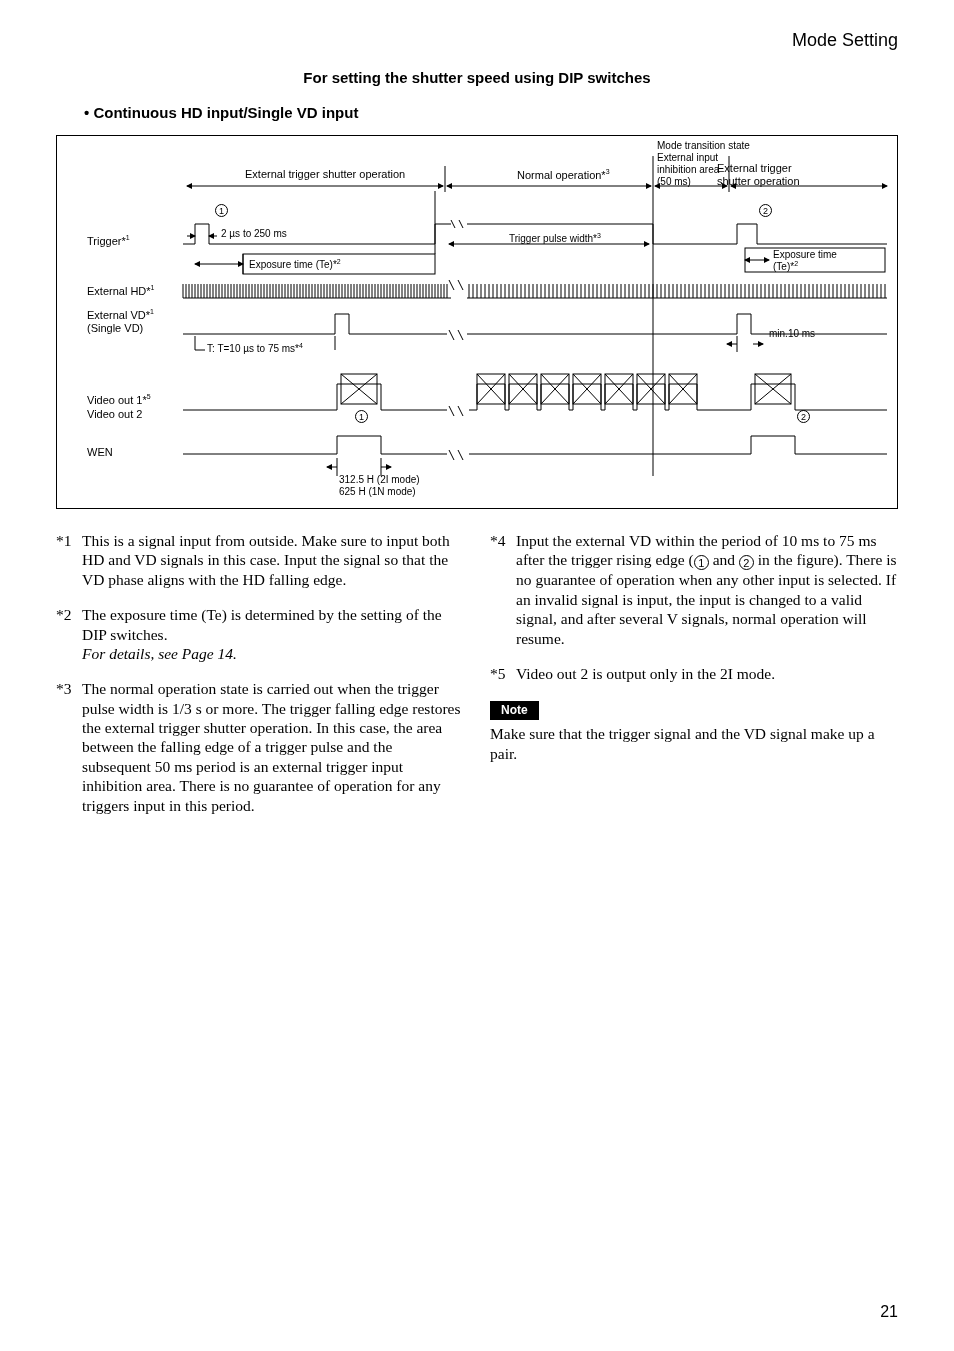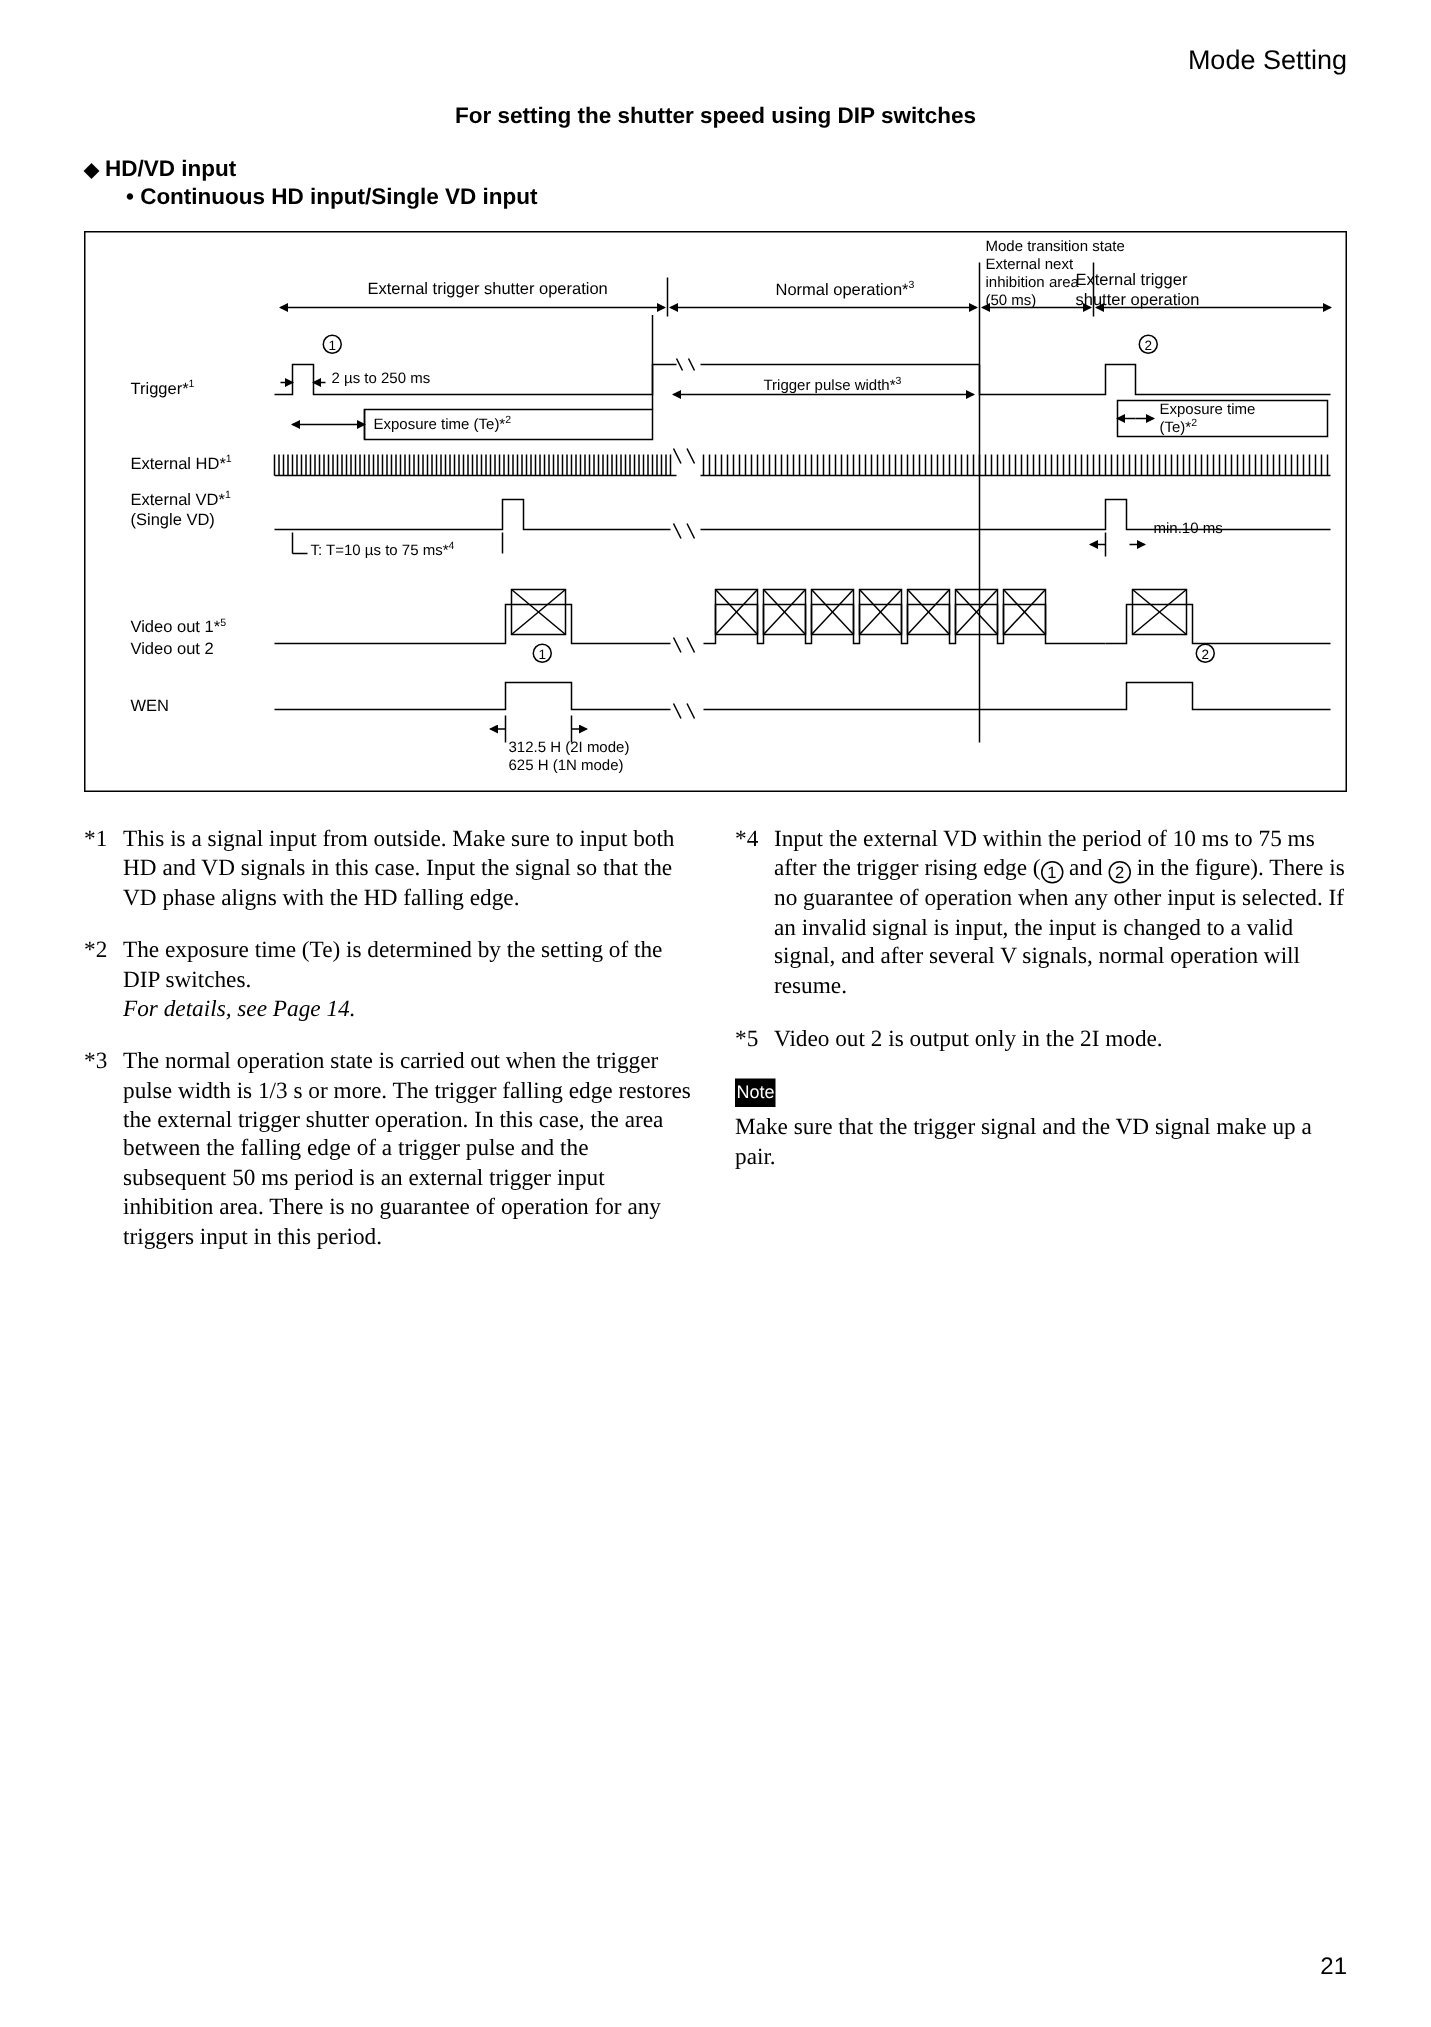--- a/index.html
+++ b/index.html
@@ -59,23 +59,23 @@
   .col { flex: 1; }
   .fn { display: flex; margin-bottom: 16px; }
   .fn .lab { width: 26px; flex-shrink: 0; }
   .fn .body { flex: 1; }
   .ital { font-style: italic; }
   .note-badge {
     display: inline-block;
     background: #000;
     color: #fff;
     font-family: Arial, Helvetica, sans-serif;
-    font-weight: normal;
+    font-weight: bold;
     font-size: 12px;
-    padding: 2px 1px;
+    padding: 2px 11px;
     margin-bottom: 4px;
   }
   .page-num {
     position: absolute;
     bottom: 30px;
     right: 56px;
     font-family: Arial, Helvetica, sans-serif;
     font-size: 16px;
   }
   .circ { display:inline-block; border:1px solid #000; border-radius:50%; width:13px; height:13px; line-height:12px; text-align:center; font-size:9px; font-family: Arial, sans-serif; }
@@ -89,23 +89,20 @@
   .sup { font-size:7px; vertical-align: super; }
 </style>
 </head>
 <body>
 
 <div class="page">
   <div class="header-title">Mode Setting</div>
 
   <div class="section-title">For setting the shutter speed using DIP switches</div>
 
-  <div class="sub1">
-    <span class="diamond">◆</span><span>HD/VD input</span>
-  </div>
   <div class="sub2">• Continuous HD input/Single VD input</div>
 
   <div class="diagram-box">
     <svg class="timing" width="840" height="372">
       <defs>
         <marker id="ah" markerWidth="6" markerHeight="6" refX="5" refY="3" orient="auto">
             <path d="M0,0 L6,3 L0,6 Z" fill="#000"></path>
           </marker>
         <marker id="ahs" markerWidth="6" markerHeight="6" refX="1" refY="3" orient="auto">
             <path d="M6,0 L0,3 L6,6 Z" fill="#000"></path>
@@ -232,21 +229,21 @@
       <line x1="280" y1="322" x2="280" y2="340" stroke="#000"></line>
       <line x1="324" y1="322" x2="324" y2="340" stroke="#000"></line>
       <line x1="270" y1="331" x2="280" y2="331" stroke="#000" marker-start="url(#ahs)"></line>
       <line x1="324" y1="331" x2="334" y2="331" stroke="#000" marker-end="url(#ah)"></line>
     </svg>
 
     <div class="d d-txt big" style="left:188px; top:32px;">External trigger shutter operation</div>
     <div class="d d-txt big" style="left:460px; top:32px;"><span>Normal operation*</span><span class="sup">3</span></div>
     <div class="d d-txt" style="left:600px; top:4px; text-align:left; line-height:1.2;">
       <div>Mode transition state</div>
-      <div>External next</div>
+      <div>External input</div>
       <div>inhibition area</div>
       <div>(50 ms)</div>
     </div>
     <div class="d d-txt big" style="left:660px; top:26px; line-height:1.2;">
       <div>External trigger</div>
       <div>shutter operation</div>
     </div>
 
     <div class="d" style="left:158px; top:68px;"><span class="circ">1</span></div>
     <div class="d" style="left:702px; top:68px;"><span class="circ">2</span></div>

